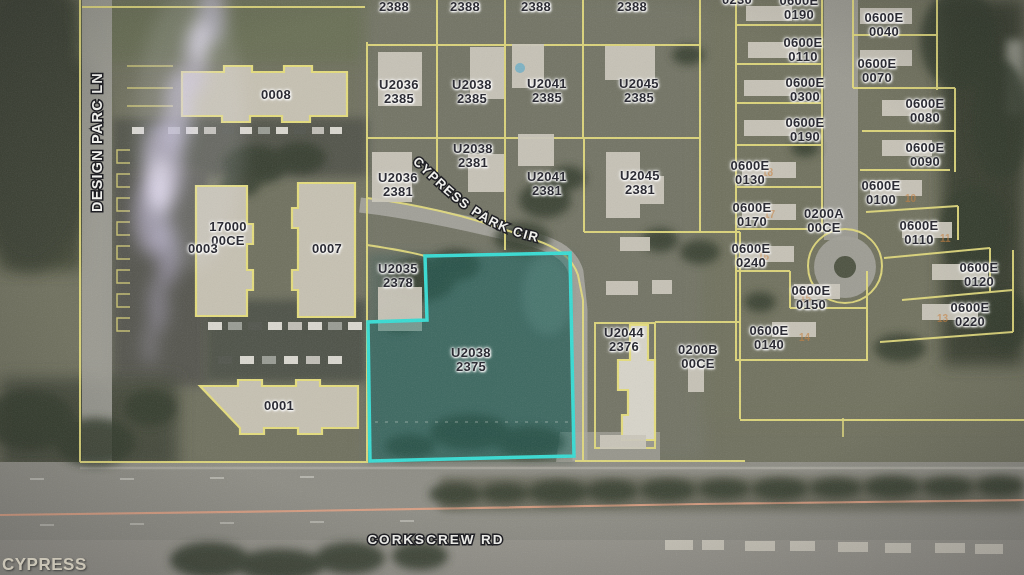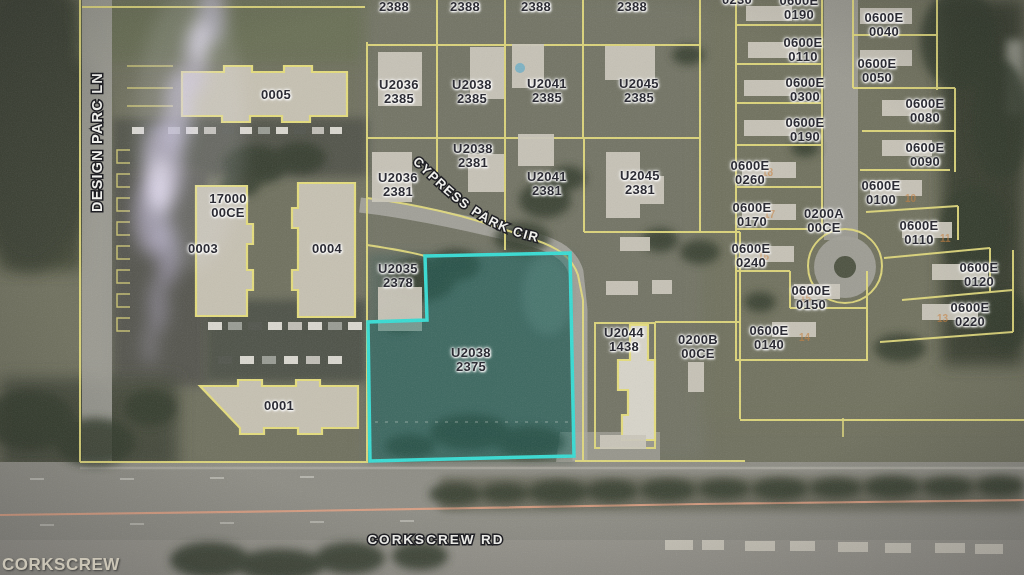--- a/index.html
+++ b/index.html
@@ -361,38 +361,38 @@
 <div class="lbl" style="left:398px;top:262px">
       <span>U2035</span>
       <span>2378</span>
     </div>
 <div class="lbl" style="left:471px;top:346px">
       <span>U2038</span>
       <span>2375</span>
     </div>
 <div class="lbl" style="left:624px;top:326px">
       <span>U2044</span>
-      <span>1438</span>
-    </div>
-<div class="lbl" style="left:698px;top:333px">
+      <span>2376</span>
+    </div>
+<div class="lbl" style="left:698px;top:343px">
       <span>0200B</span>
       <span>00CE</span>
     </div>
 <div class="lbl" style="left:276px;top:88px">
-      <span>0005</span>
-    </div>
-<div class="lbl" style="left:228px;top:192px">
+      <span>0008</span>
+    </div>
+<div class="lbl" style="left:228px;top:220px">
       <span>17000</span>
       <span>00CE</span>
     </div>
 <div class="lbl" style="left:203px;top:242px">
       <span>0003</span>
     </div>
 <div class="lbl" style="left:327px;top:242px">
-      <span>0004</span>
+      <span>0007</span>
     </div>
 <div class="lbl" style="left:279px;top:399px">
       <span>0001</span>
     </div>
 <div class="lbl" style="left:737px;top:-7px">
       <span>0230</span>
     </div>
 <div class="lbl" style="left:799px;top:-6px">
       <span>0600E</span>
       <span>0190</span>
@@ -404,21 +404,21 @@
 <div class="lbl" style="left:805px;top:76px">
       <span>0600E</span>
       <span>0300</span>
     </div>
 <div class="lbl" style="left:805px;top:116px">
       <span>0600E</span>
       <span>0190</span>
     </div>
 <div class="lbl" style="left:750px;top:159px">
       <span>0600E</span>
-      <span>0260</span>
+      <span>0130</span>
     </div>
 <div class="lbl" style="left:752px;top:201px">
       <span>0600E</span>
       <span>0170</span>
     </div>
 <div class="lbl" style="left:751px;top:242px">
       <span>0600E</span>
       <span>0240</span>
     </div>
 <div class="lbl" style="left:811px;top:284px">
@@ -428,21 +428,21 @@
 <div class="lbl" style="left:769px;top:324px">
       <span>0600E</span>
       <span>0140</span>
     </div>
 <div class="lbl" style="left:884px;top:11px">
       <span>0600E</span>
       <span>0040</span>
     </div>
 <div class="lbl" style="left:877px;top:57px">
       <span>0600E</span>
-      <span>0050</span>
+      <span>0070</span>
     </div>
 <div class="lbl" style="left:925px;top:97px">
       <span>0600E</span>
       <span>0080</span>
     </div>
 <div class="lbl" style="left:925px;top:141px">
       <span>0600E</span>
       <span>0090</span>
     </div>
 <div class="lbl" style="left:881px;top:179px">
@@ -459,15 +459,15 @@
     </div>
 <div class="lbl" style="left:970px;top:301px">
       <span>0600E</span>
       <span>0220</span>
     </div>
 <div class="lbl" style="left:824px;top:207px">
       <span>0200A</span>
       <span>00CE</span>
     </div>
 
-<div class="watermark">CORKSCREW</div>
+<div class="watermark">CYPRESS</div>
 
 </div>
 
 </body></html>

